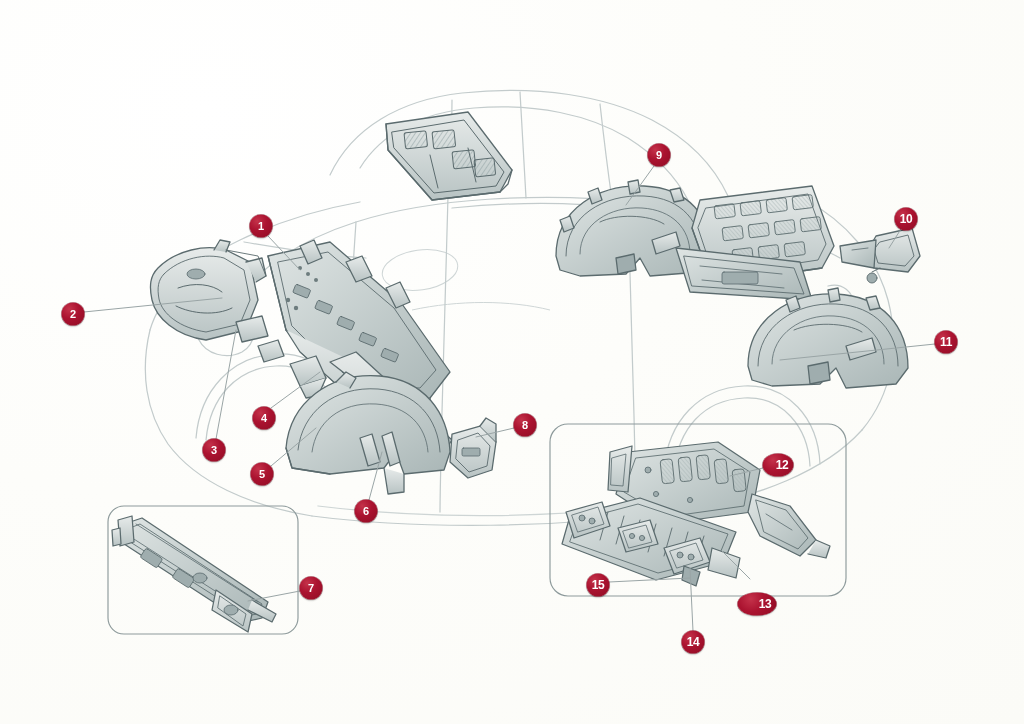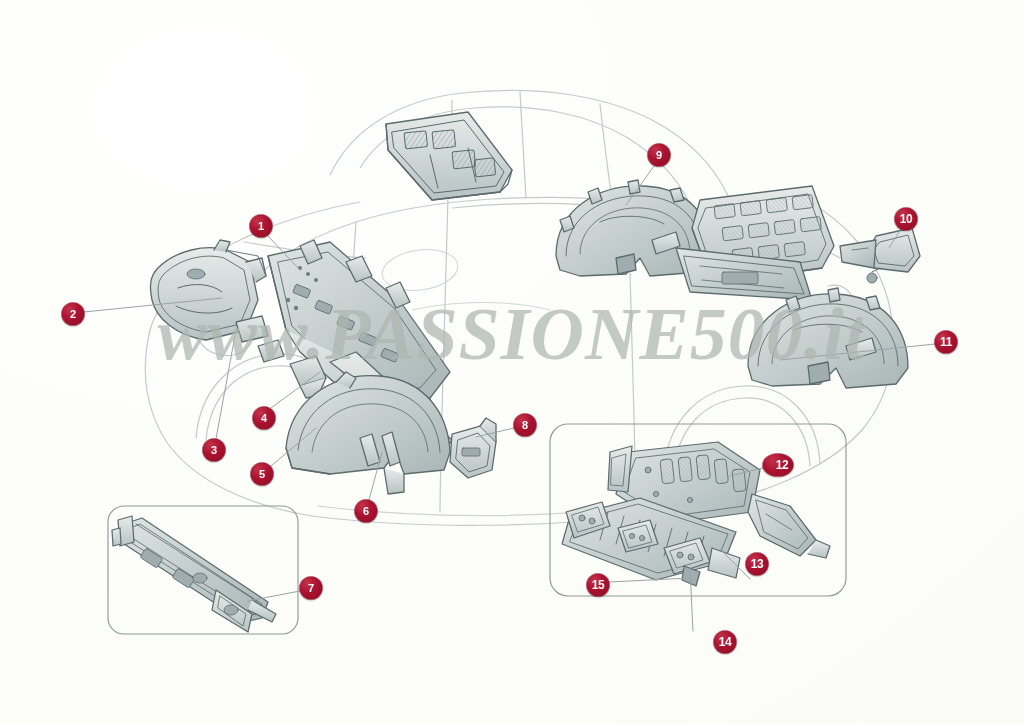--- a/index.html
+++ b/index.html
@@ -373,33 +373,32 @@
         <polyline points="654,166 626,205" fill="none" stroke="#9aa5a6" stroke-width="1" stroke-linecap="round"></polyline>
         <polyline points="901,229 889,248" fill="none" stroke="#9aa5a6" stroke-width="1" stroke-linecap="round"></polyline>
         <polyline points="935,344 780,360" fill="none" stroke="#9aa5a6" stroke-width="1" stroke-linecap="round"></polyline>
         <polyline points="767,467 730,476" fill="none" stroke="#9aa5a6" stroke-width="1" stroke-linecap="round"></polyline>
         <polyline points="750,579 722,551" fill="none" stroke="#9aa5a6" stroke-width="1" stroke-linecap="round"></polyline>
         <polyline points="693,631 690,568" fill="none" stroke="#9aa5a6" stroke-width="1" stroke-linecap="round"></polyline>
         <polyline points="589,583 690,578" fill="none" stroke="#9aa5a6" stroke-width="1" stroke-linecap="round"></polyline>
       </svg>
   </div>
 
-  <div id="watermark">www.PASSIONE500.it</div>
 
   <div class="layer" id="callout-layer">
       <div class="callout" style="left: 261px; top: 226px;">1</div>
       <div class="callout" style="left: 73px; top: 314px;">2</div>
       <div class="callout" style="left: 214px; top: 450px;">3</div>
       <div class="callout" style="left: 264px; top: 418px;">4</div>
       <div class="callout" style="left: 262px; top: 474px;">5</div>
       <div class="callout" style="left: 366px; top: 511px;">6</div>
       <div class="callout" style="left: 311px; top: 588px;">7</div>
       <div class="callout" style="left: 525px; top: 425px;">8</div>
       <div class="callout" style="left: 659px; top: 155px;">9</div>
       <div class="callout wide" style="left: 906px; top: 219px;">10</div>
       <div class="callout wide" style="left: 946px; top: 342px; text-align: center;">11</div>
       <div class="callout wide" style="left: 778px; top: 465px; padding-left: 8px;">12</div>
-      <div class="callout wide" style="left: 757px; top: 564px;">13</div>
-      <div class="callout wide" style="left: 693px; top: 642px; margin-left: 32px;">14</div>
+      <div class="callout wide" style="left: 757px; top: 604px; padding-left: 16px;">13</div>
+      <div class="callout wide" style="left: 693px; top: 642px;">14</div>
       <div class="callout wide" style="left: 598px; top: 585px;">15</div>
     </div>
 
 </div>
 
 </body></html>

